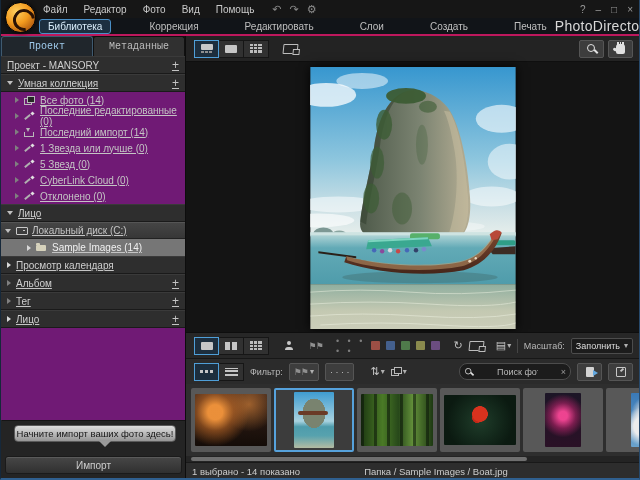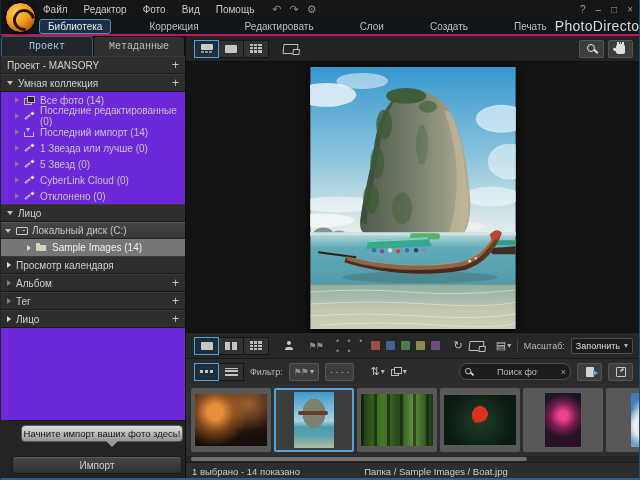--- a/index.html
+++ b/index.html
@@ -25,21 +25,21 @@
   .modetab{padding:1px 8px;cursor:default;}
   .modetab.active{background:#1d2f40;border:1px solid #4a8fc6;border-radius:3px;color:#d9ecfa;}
   .brand{margin-left:auto;margin-right:8px;font-size:14px;color:#d8d8d8;letter-spacing:.3px;}
   
   .sidebar{position:absolute;left:0;top:36px;width:185px;height:444px;background:#242424;
            border-right:1px solid #0d0d0d;font-size:10px;color:#c4c4c4;}
   .side-tabs{display:flex;height:20px;background:#141414;}
   .side-tab{flex:1;display:flex;align-items:center;justify-content:center;background:#303030;
             border:1px solid #101010;border-bottom:none;border-radius:3px 3px 0 0;color:#bdbdbd;font-family:Liberation Mono, monospace;}
   .side-tab.active{background:#20262c;border-color:#3f5a70;color:#9ec9ea;}
-  .tree{position:absolute;top:20px;left:0;right:0;bottom:60px;overflow:hidden;background:#6d28d9;}
+  .tree{position:absolute;top:20px;left:0;right:0;bottom:60px;overflow:hidden;background:#701a75;text-decoration:underline;}
   .trow,.shead{display:flex;align-items:center;gap:5px;padding:0 6px;height:16px;}
   .shead{height:18px;background:#2e2e2e;border-top:1px solid #3a3a3a;border-bottom:1px solid #1a1a1a;color:#cfcfcf;}
   .trow{padding-left:14px;}
   .plus{margin-left:auto;font-size:12px;color:#c4c4c4;line-height:10px;}
   .row-drive{background:linear-gradient(#454545,#373737);border-top:1px solid #555;border-bottom:1px solid #222;padding-left:4px;height:17px;}
   .row-selected{background:#767676;color:#f0f0f0;padding-left:26px;height:17px;}
   .tri{width:0;height:0;display:inline-block;flex:none;}
   .tri.down{border-left:3.5px solid transparent;border-right:3.5px solid transparent;border-top:4.5px solid #c0c0c0;}
   .tri.right{border-top:3.5px solid transparent;border-bottom:3.5px solid transparent;border-left:4.5px solid #808080;}
   .tri.right.bright{border-left-color:#d8d8d8;}
@@ -47,21 +47,21 @@
   .sicon-stack::before{content:"";position:absolute;left:0;top:2px;width:6px;height:5px;border:1px solid #b9b9b9;}
   .sicon-stack::after{content:"";position:absolute;left:3px;top:0;width:6px;height:5px;border:1px solid #b9b9b9;background:#262626;}
   .sicon-wand::before{content:"";position:absolute;left:0;top:4px;width:7px;height:2px;background:#b0b0b0;transform:rotate(-40deg);}
   .sicon-wand::after{content:"";position:absolute;right:1px;top:0;width:3px;height:3px;background:#e0e0e0;transform:rotate(45deg);}
   .sicon-import::before{content:"";position:absolute;left:0;bottom:0;width:8px;height:4px;border:1px solid #b9b9b9;border-top:none;}
   .sicon-import::after{content:"";position:absolute;left:2px;top:0;border-left:2.5px solid transparent;border-right:2.5px solid transparent;border-top:4px solid #b9b9b9;}
   .sicon-drive::before{content:"";position:absolute;left:0;top:1px;width:10px;height:6px;border:1px solid #c9c9c9;border-radius:1px;}
   .sicon-drive::after{content:"";position:absolute;right:2px;top:4px;width:2px;height:1px;background:#c9c9c9;}
   .sicon-folder::before{content:"";position:absolute;left:0;top:0;width:4px;height:2px;background:#d6d2bc;border-radius:1px 1px 0 0;}
   .sicon-folder::after{content:"";position:absolute;left:0;top:2px;width:10px;height:6px;background:#d6d2bc;border-radius:1px;}
-  .side-bottom{position:absolute;left:8px;right:0;bottom:0;height:60px;background:#242424;border-top:1px solid #151515;}
+  .side-bottom{position:absolute;left:1px;right:0;bottom:0;height:60px;background:#242424;border-top:1px solid #151515;}
   .tooltip{position:absolute;left:12px;top:4px;width:162px;height:17px;border-radius:4px;
            background:linear-gradient(#dedede,#969696);border:1px solid #5a5a5a;color:#161616;
            font-size:9.5px;display:flex;align-items:center;justify-content:center;}
   .tooltip::after{content:"";position:absolute;left:84px;bottom:-6px;border-left:6px solid transparent;
            border-right:6px solid transparent;border-top:6px solid #9a9a9a;}
   .import-btn{position:absolute;left:3px;right:3px;bottom:6px;height:18px;border-radius:3px;
            background:linear-gradient(#474747,#303030);border:1px solid #1a1a1a;box-shadow:inset 0 1px 0 #5a5a5a;
            color:#cdcdcd;font-size:10px;display:flex;align-items:center;justify-content:center;}
   
   .main{position:absolute;left:185px;top:36px;width:455px;height:444px;background:#1a1a1a;}

